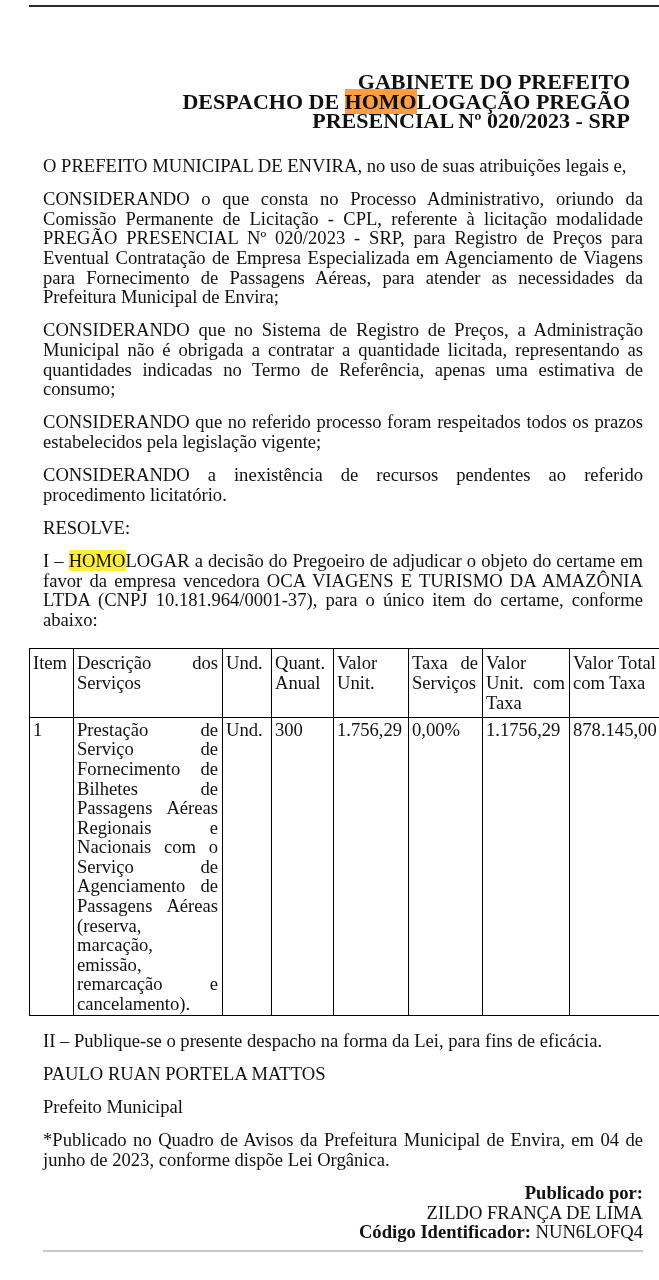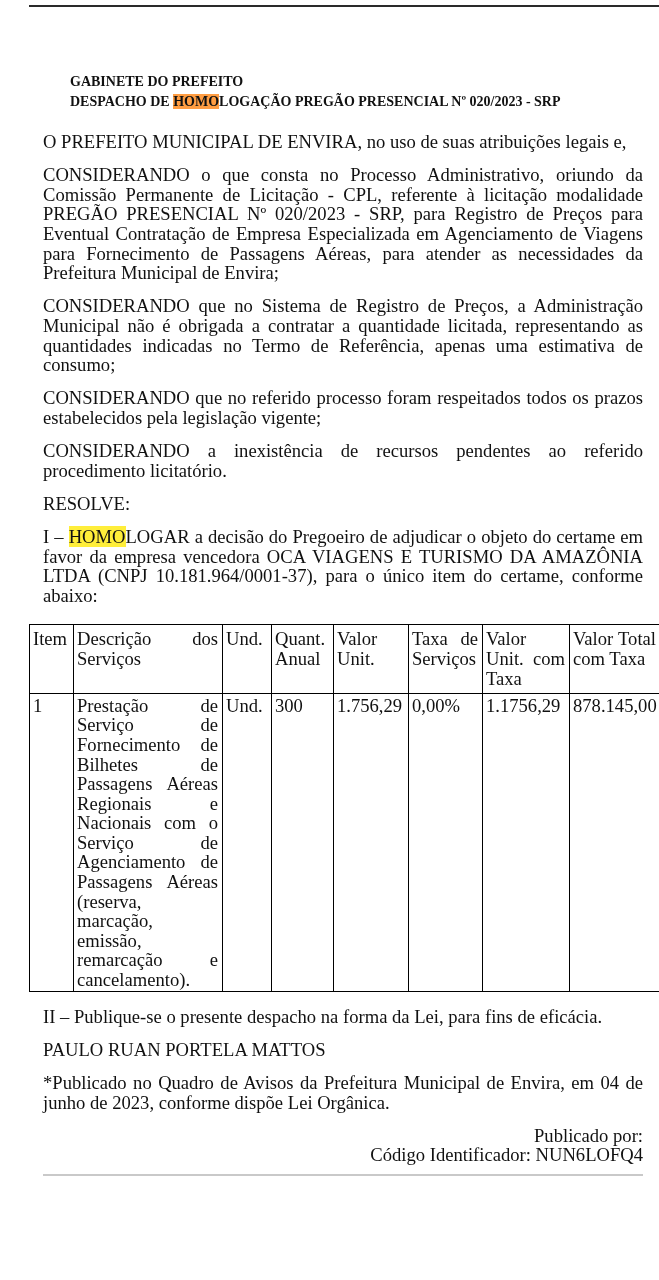--- a/index.html
+++ b/index.html
@@ -21,38 +21,38 @@
       top: 5px;
       width: 640px;
       height: 2px;
       background: #2a2a2a;
     }
     .title {
       position: absolute;
       left: 70px;
       top: 72px;
       width: 560px;
-      text-align: left;
+      text-align: right;
       font-weight: bold;
-      font-size: 14px;
+      font-size: 22px;
       line-height: 19.6px;
     }
     .title-line {
       display: block;
     }
     .hl-title {
       background: #ff9d42;
     }
     .hl-body {
       background: #ffee3a;
     }
     .body-col {
       position: absolute;
       left: 43px;
-      top: 132px;
+      top: 156px;
       width: 600px;
       font-size: 18.6px;
       line-height: 19.6px;
     }
     .body-col p {
       margin: 0 0 13.6px 0;
       text-align: justify;
     }
     .body-col p.before-table {
       margin-bottom: 19px;
@@ -82,21 +82,21 @@
       padding: 1.5px 4px 1px 3px;
     }
     .sig-block {
       text-align: right;
       margin: 0;
     }
     .sig-line {
       display: block;
     }
     .bold {
-      font-weight: normal;
+      font-weight: bold;
     }
     .bottom-rule {
       margin-top: 8.6px;
       width: 600px;
       height: 2px;
       background: #c9c9c9;
     }
   </style>
 </head>
 <body>
@@ -149,21 +149,23 @@
         <td>1.756,29</td>
         <td>0,00%</td>
         <td>1.1756,29</td>
         <td>878.145,00</td>
       </tr>
     </tbody>
   </table>
 
   <p class="after-table">II – Publique-se o presente despacho na forma da Lei, para fins de eficácia.</p>
   <p>PAULO RUAN PORTELA MATTOS</p>
+  <p>Prefeito Municipal</p>
   <p>*Publicado no Quadro de Avisos da Prefeitura Municipal de Envira, em 04 de junho de 2023, conforme dispõe Lei Orgânica.</p>
 
   <div class="sig-block">
     <span class="sig-line bold">Publicado por:</span>
+    <span class="sig-line">ZILDO FRANÇA DE LIMA</span>
     <span class="sig-line"><span class="bold">Código Identificador:</span> <span>NUN6LOFQ4</span></span>
   </div>
 
   <div class="bottom-rule"></div>
 </div>
 
 </body></html>

